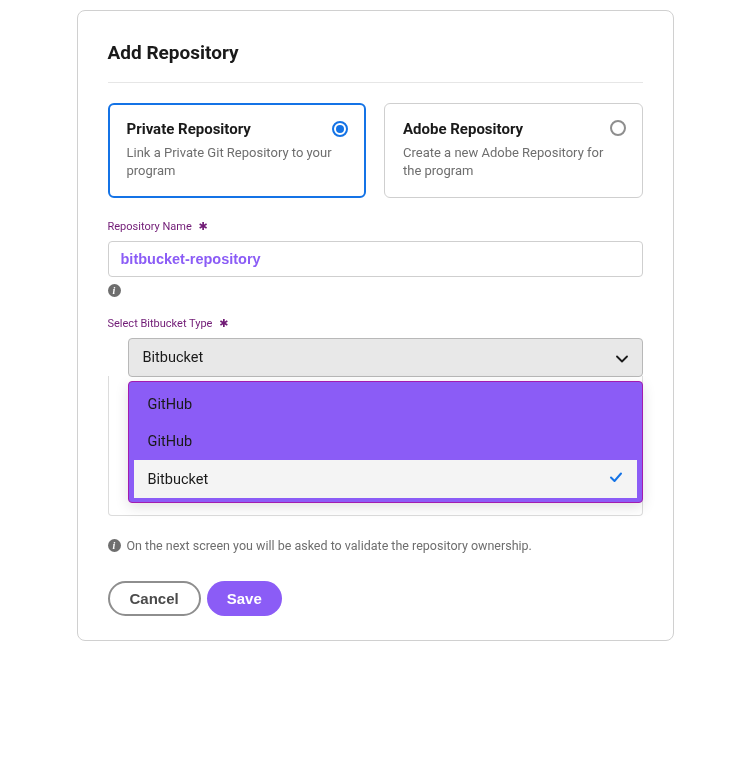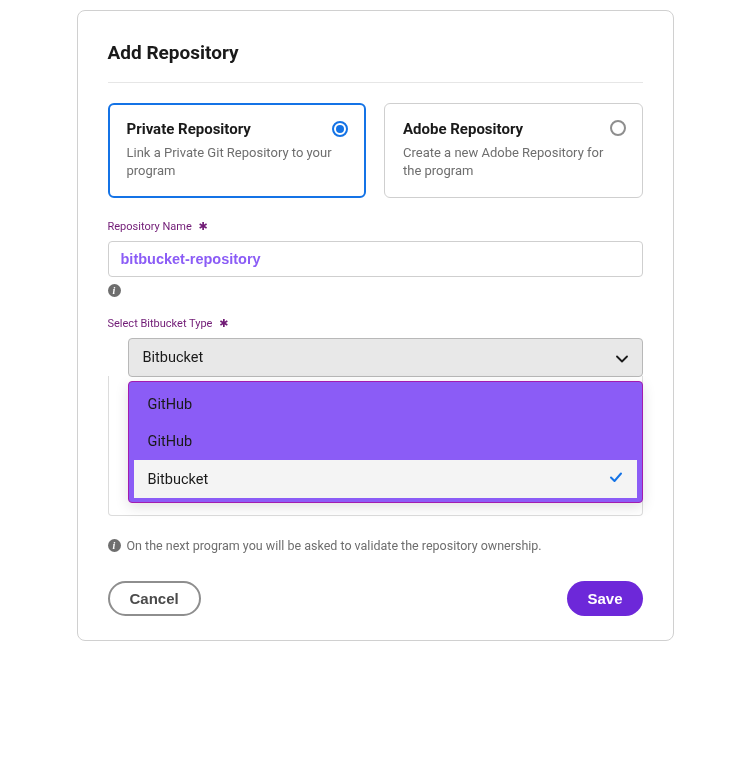--- a/index.html
+++ b/index.html
@@ -171,38 +171,38 @@
       border-radius: 0 0 4px 4px;
       height: 140px;
       margin-top: -1px;
     }
     .footer-hint {
       margin-top: 22px;
       margin-bottom: 28px;
     }
     .actions {
       display: flex;
-      justify-content: space-between;
-      gap: 17px;
+      justify-content: flex-start;
+      gap: 6px;
     }
     .btn {
       border-radius: 18px;
       padding: 7px 20px;
       font-size: 15px;
       font-weight: 600;
       cursor: pointer;
       border: none;
     }
     .btn-cancel {
       background: #fff;
       color: #4b4b4b;
       border: 2px solid #8e8e8e;
     }
     .btn-save {
-      background: #6d28d9;
+      background: #8b5cf6;
       color: #fff;
     }
   </style>
 </head>
 <body>
 
 <div class="dialog">
 
   <h1 class="title">Add Repository</h1>
 
@@ -260,21 +260,21 @@
               </svg>
           </span>
         </div>
       </div>
     </div>
     <div class="below-dropdown-box"></div>
   </div>
 
   <div class="hint footer-hint">
     <span class="info-icon">i</span>
-    <span>On the next program you will be asked to validate the repository ownership.</span>
+    <span>On the next screen you will be asked to validate the repository ownership.</span>
   </div>
 
   <div class="actions">
     <button class="btn btn-cancel">Cancel</button>
     <button class="btn btn-save">Save</button>
   </div>
 
 </div>
 
 </body></html>

